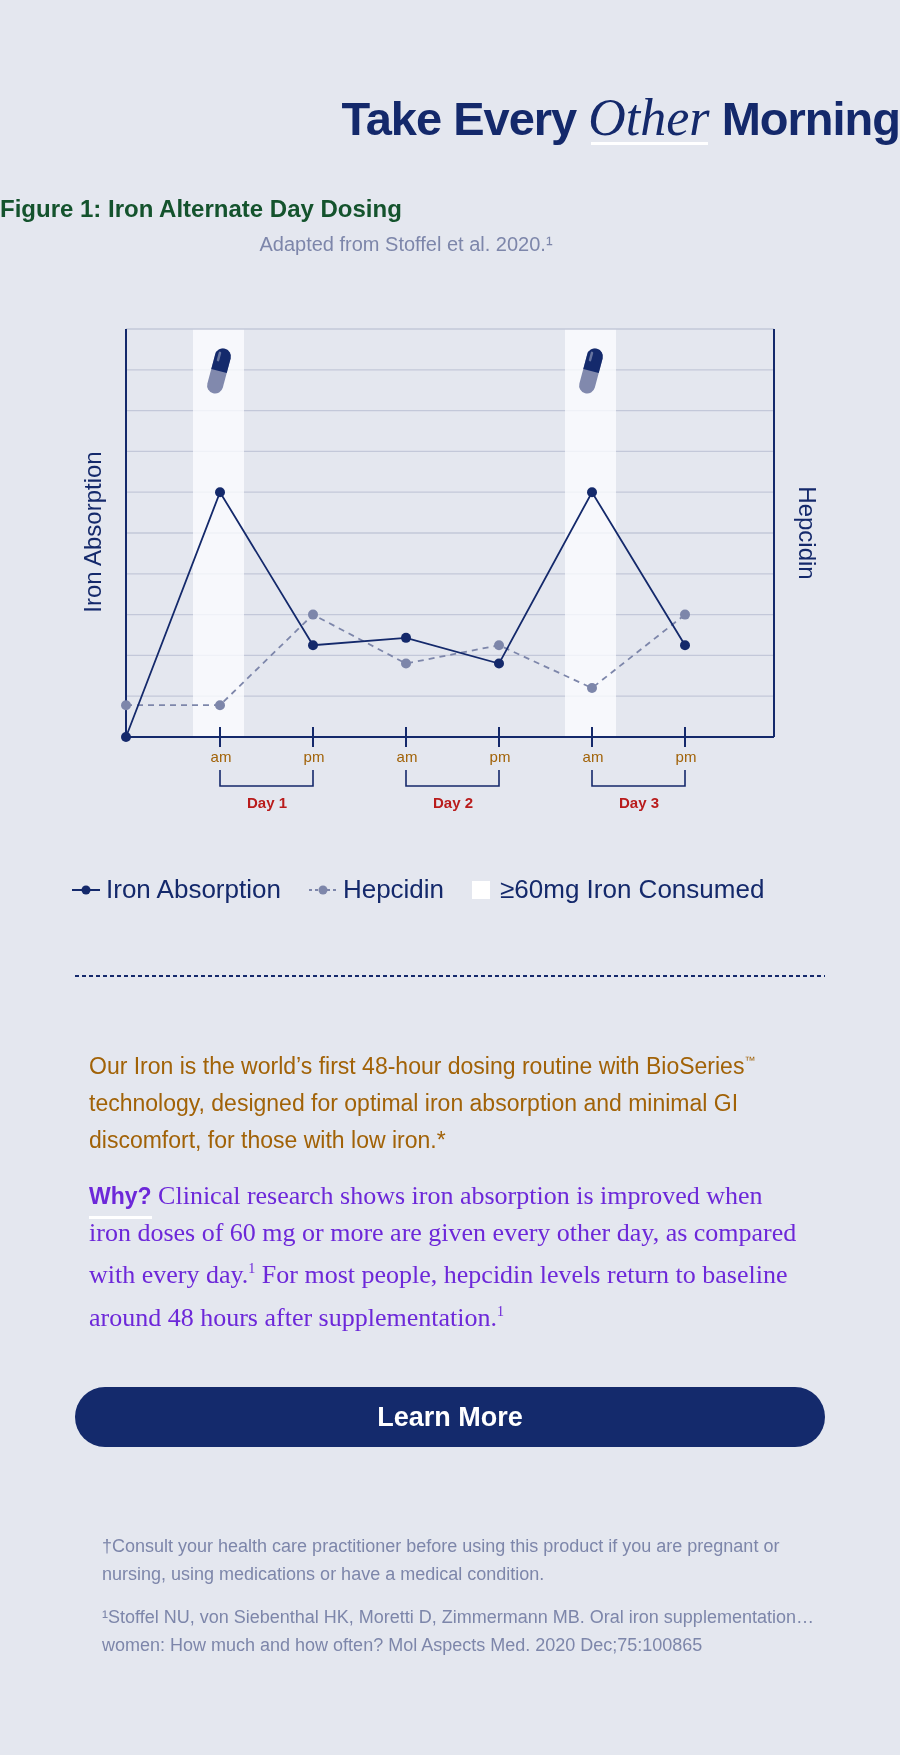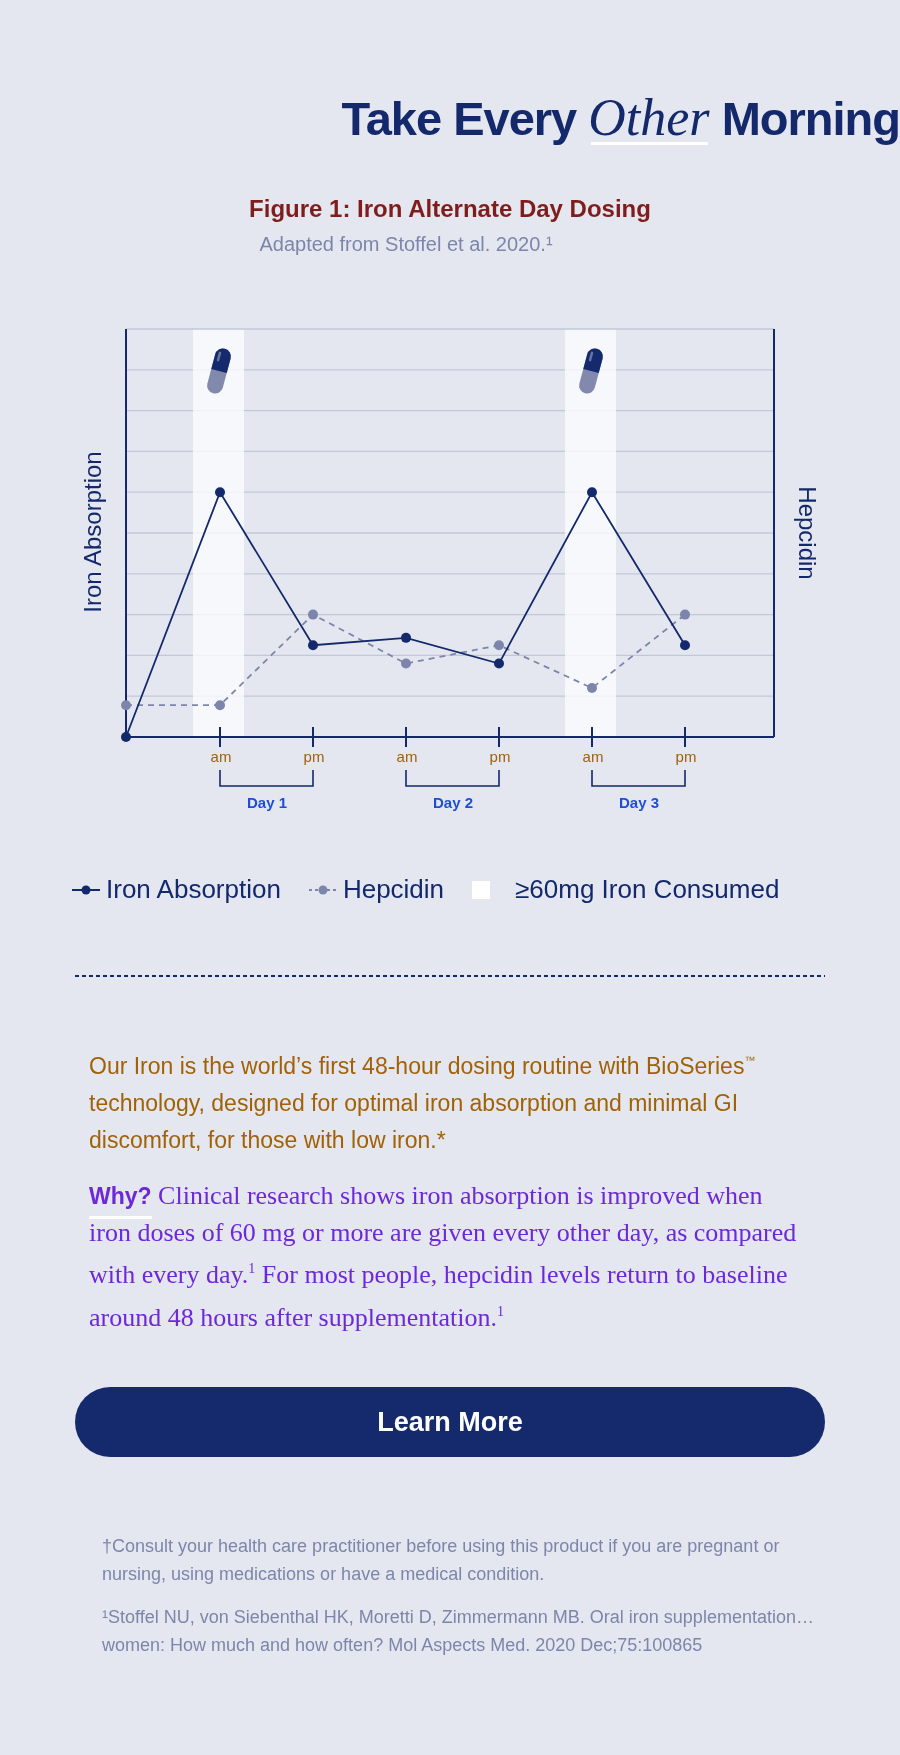--- a/index.html
+++ b/index.html
@@ -13,46 +13,46 @@
   }
   .title .em {
     font-family: "Liberation Serif", serif; font-style: italic; font-weight: 400;
     font-size: 52px; letter-spacing: 0; position: relative; display: inline-block;
   }
   .title .em::after {
     content: ""; position: absolute; left: 3px; right: 2px; bottom: 2px; height: 3px; background: #ffffff;
   }
 
   .fig-title {
-    position: absolute; top: 195px; left: 0; width: 900px; text-align: center;
-    font-weight: 700; font-size: 24px; color: #7f1d1d;
+    position: absolute; top: 195px; left: 0; width: 900px; text-align: left;
+    font-weight: 700; font-size: 24px; color: #14532d;
   }
   .fig-sub {
     position: absolute; top: 233px; left: 0; width: 812px; text-align: center;
     font-size: 20px; color: #7d86aa;
   }
 
   .axis-label-left {
     position: absolute; left: 93px; top: 532px; transform: translate(-50%,-50%) rotate(-90deg);
     font-size: 24px; color: #14296b; white-space: nowrap;
   }
   .axis-label-right {
     position: absolute; left: 807px; top: 533px; transform: translate(-50%,-50%) rotate(90deg);
     font-size: 24px; color: #14296b; white-space: nowrap;
   }
 
   .tick-label { position: absolute; font-size: 15px; color: #a16207; transform: translateX(-50%); top: 748px; }
-  .day-label { position: absolute; font-size: 15px; font-weight: 700; color: #1d4ed8; transform: translateX(-50%); top: 794px; }
+  .day-label { position: absolute; font-size: 15px; font-weight: 700; color: #b91c1c; transform: translateX(-50%); top: 794px; }
 
   .legend {
     position: absolute; top: 874px; left: 72px; display: flex; align-items: center;
     font-size: 26px; color: #14296b; white-space: nowrap;
   }
   .legend-item { display: flex; align-items: center; margin-right: 28px; }
-  .legend-item:last-child { margin-right: 0; gap: 15px; }
+  .legend-item:last-child { margin-right: 0; }
   .legend-swatch { display: inline-block; margin-right: 6px; }
   .legend-box { width: 18px; height: 18px; background: #ffffff; margin-right: 10px; }
 
   .divider {
     position: absolute; top: 975px; left: 75px; width: 750px; height: 2px;
     background-image: linear-gradient(to right, #14296b 0 4px, transparent 4px 7px);
     background-size: 7px 2px;
   }
 
   .lead {
@@ -68,21 +68,21 @@
   .why .why-lbl {
     font-family: "Liberation Sans", sans-serif; font-weight: 700; font-size: 23px;
     position: relative; display: inline-block;
   }
   .why .why-lbl::after {
     content: ""; position: absolute; left: 0; right: 0; bottom: -4px; height: 3px; background: #ffffff;
   }
   .why sup { font-size: 14px; vertical-align: 10px; }
 
   .cta {
-    position: absolute; top: 1387px; left: 75px; width: 750px; height: 70px;
+    position: absolute; top: 1387px; left: 75px; width: 750px; height: 60px;
     background: #142a6c; border-radius: 41px; border: none;
     color: #ffffff; font-family: "Liberation Sans", sans-serif; font-weight: 700; font-size: 27px;
     display: flex; align-items: center; justify-content: center; cursor: pointer;
   }
 
   .footnote {
     position: absolute; left: 102px; width: 720px;
     font-size: 18px; line-height: 28px; color: #7d86aa;
   }
   .fn1 { top: 1532px; }

